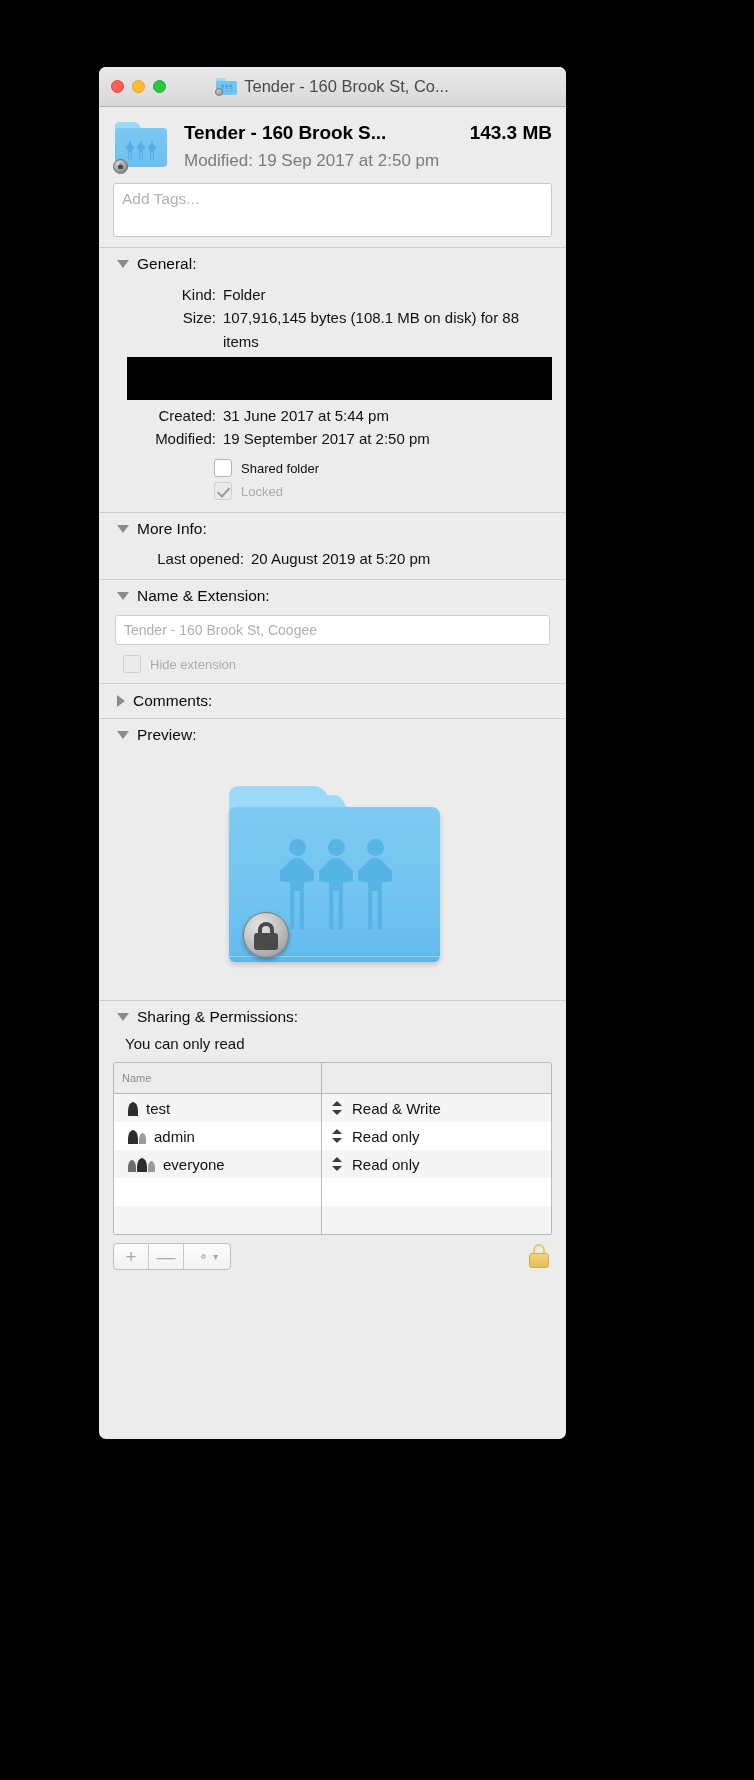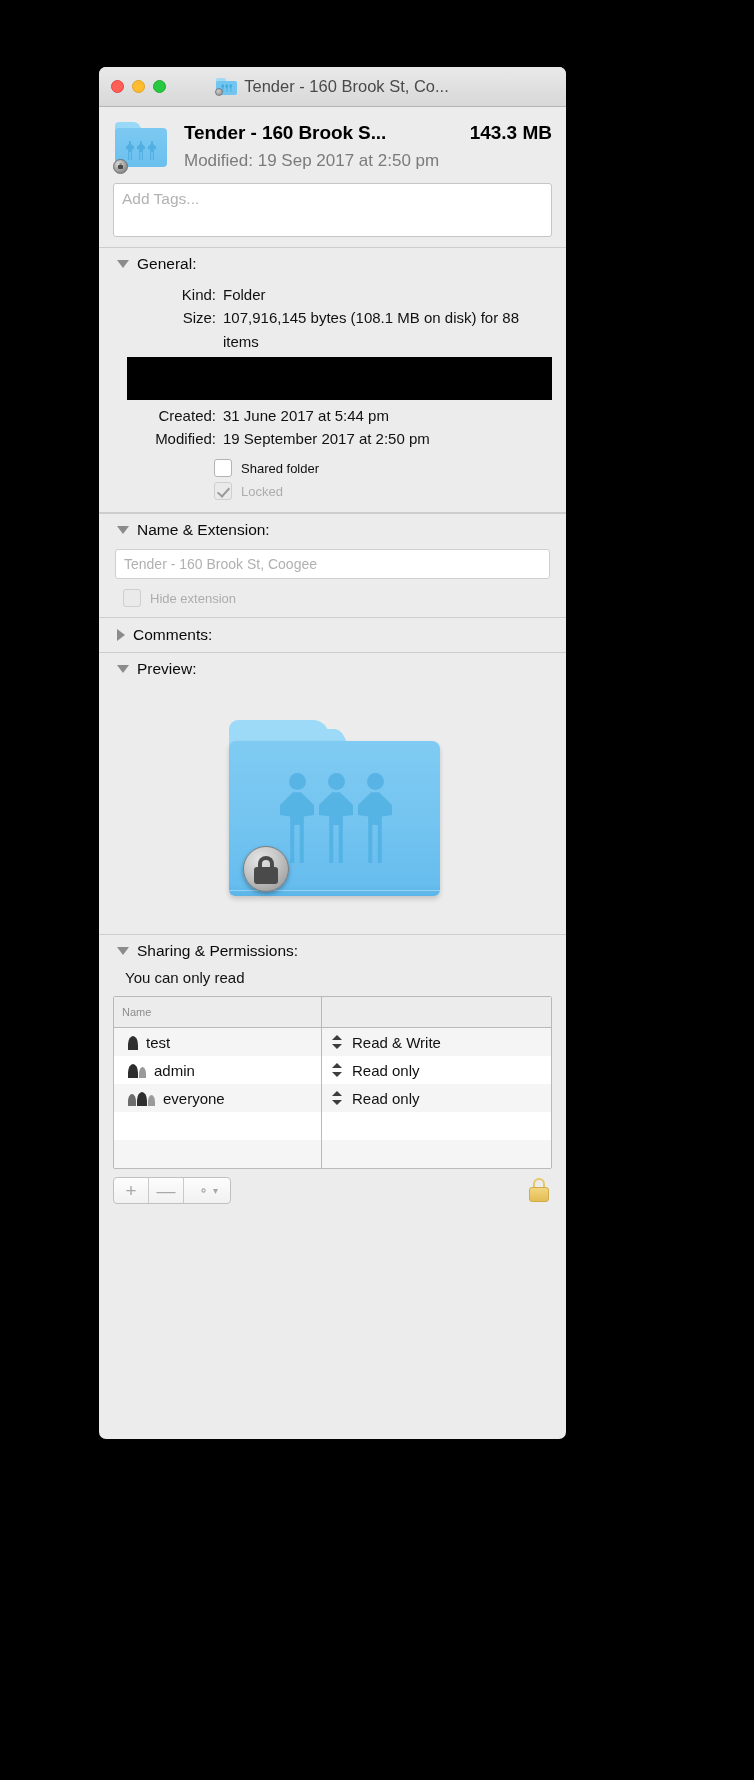--- a/index.html
+++ b/index.html
@@ -363,20 +363,32 @@
         </div>
         <div class="checkrow second">
           <span class="cbox dim checked"></span>
           <span class="clabel dim">Locked</span>
         </div>
       </div>
     </div>
 
     <div class="sep"></div>
 
+    <div class="section">
+      <div class="sec-head">
+        <span class="tri"></span>
+        <span class="sec-title">More Info:</span>
+      </div>
+      <div class="sec-body" style="padding-top:6px;padding-bottom:12px;">
+        <div class="kv-wide">
+          <span class="k">Last opened:</span>
+          <span class="v">20 August 2019 at 5:20 pm</span>
+        </div>
+      </div>
+    </div>
 
     <div class="sep"></div>
 
     <div class="section">
       <div class="sec-head">
         <span class="tri"></span>
         <span class="sec-title">Name &amp; Extension:</span>
       </div>
       <div class="sec-body" style="padding:2px 4px 10px 4px;">
         <div class="namefield">Tender - 160 Brook St, Coogee</div>

